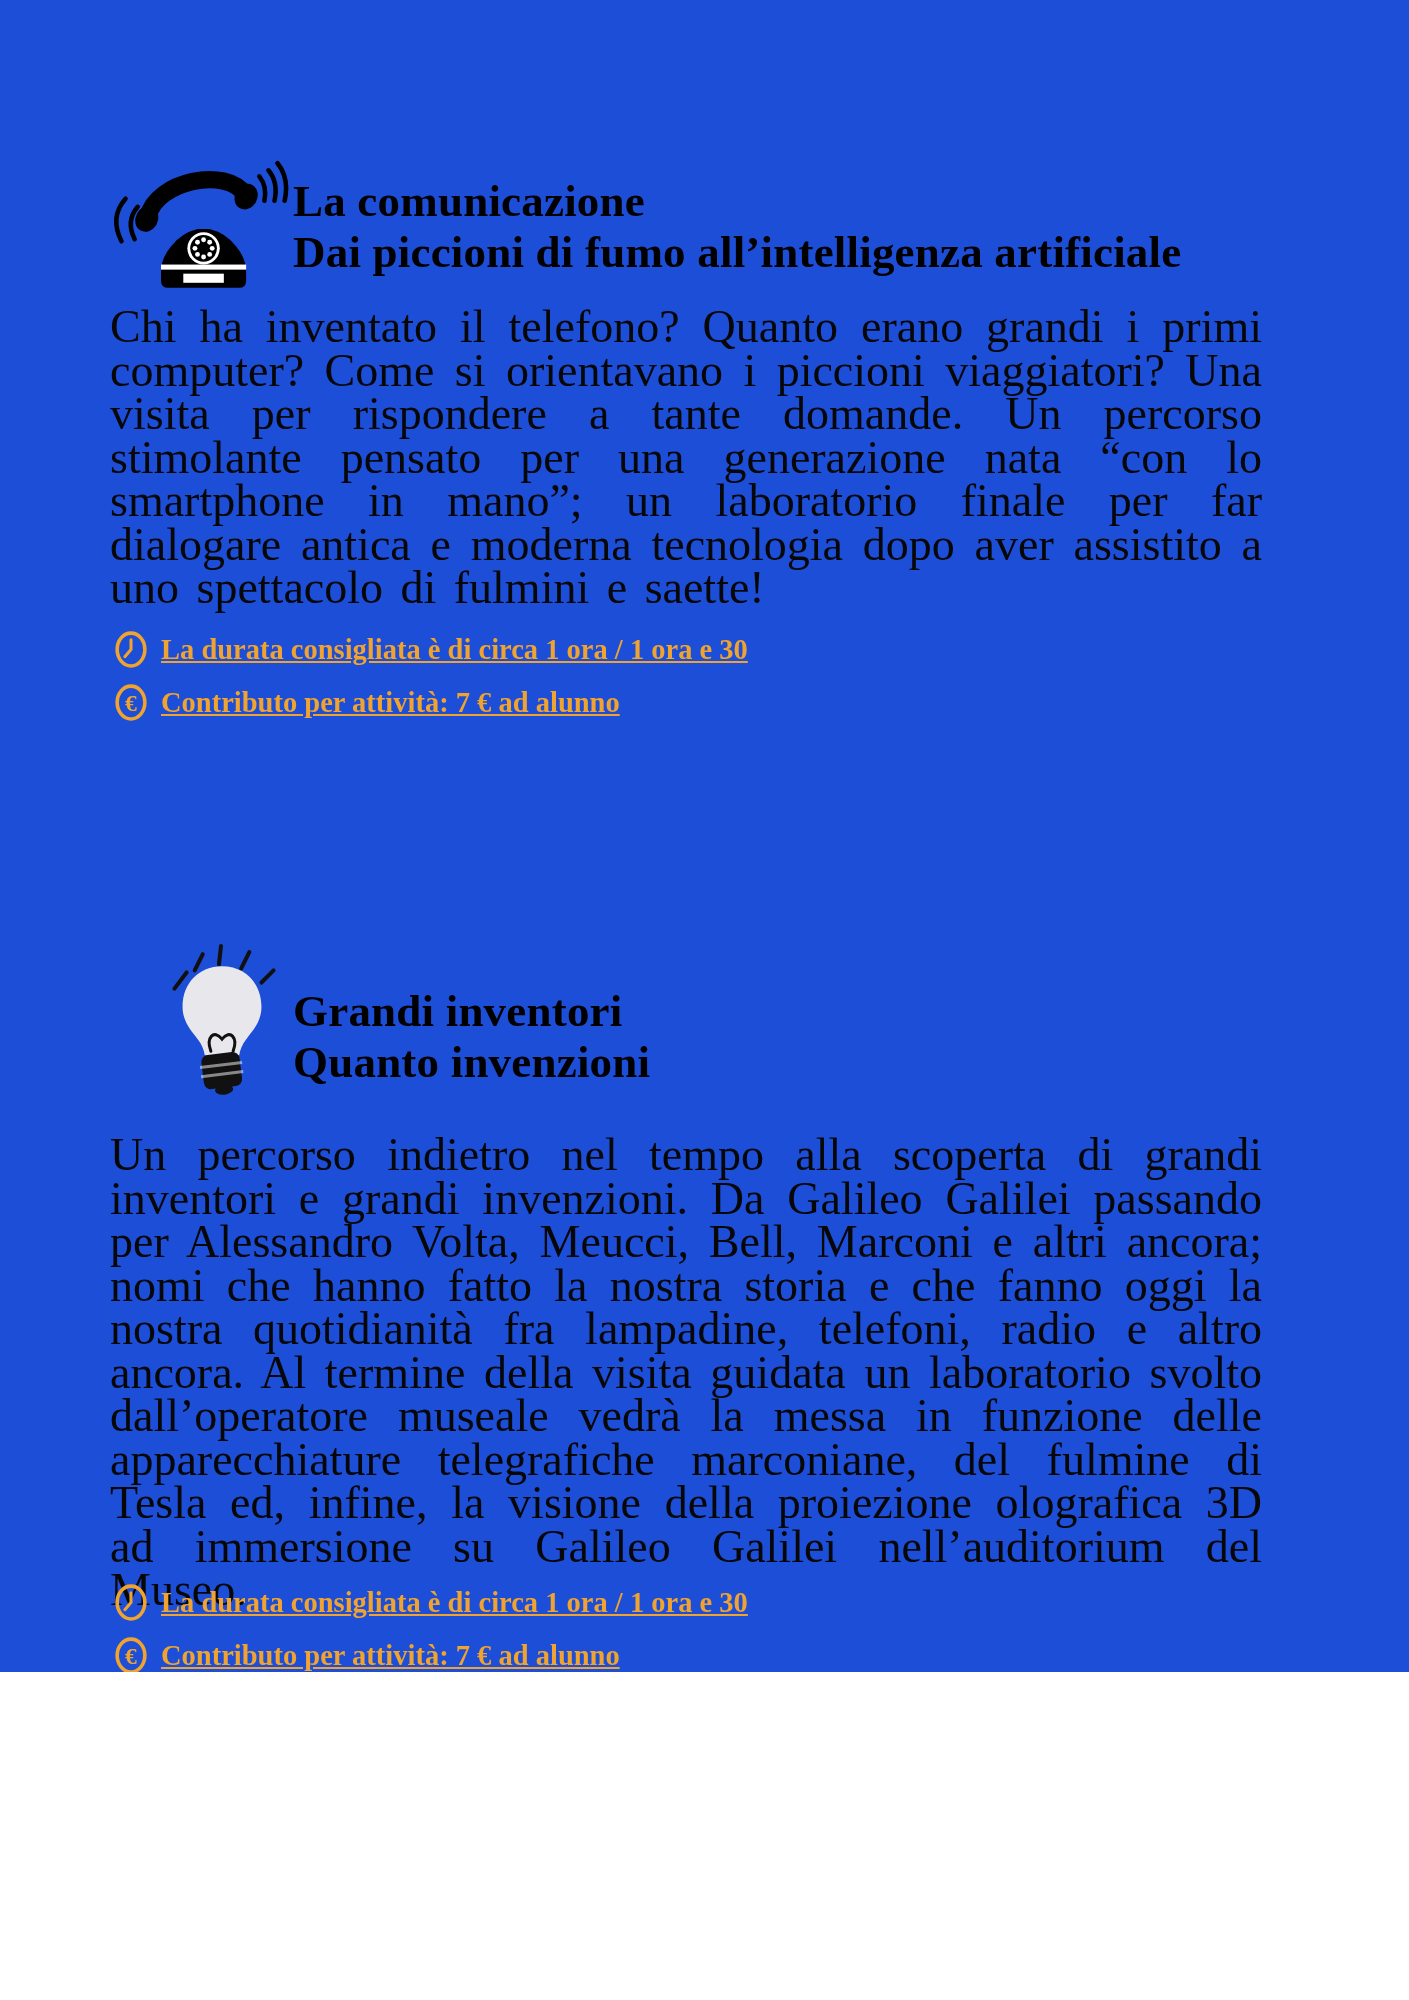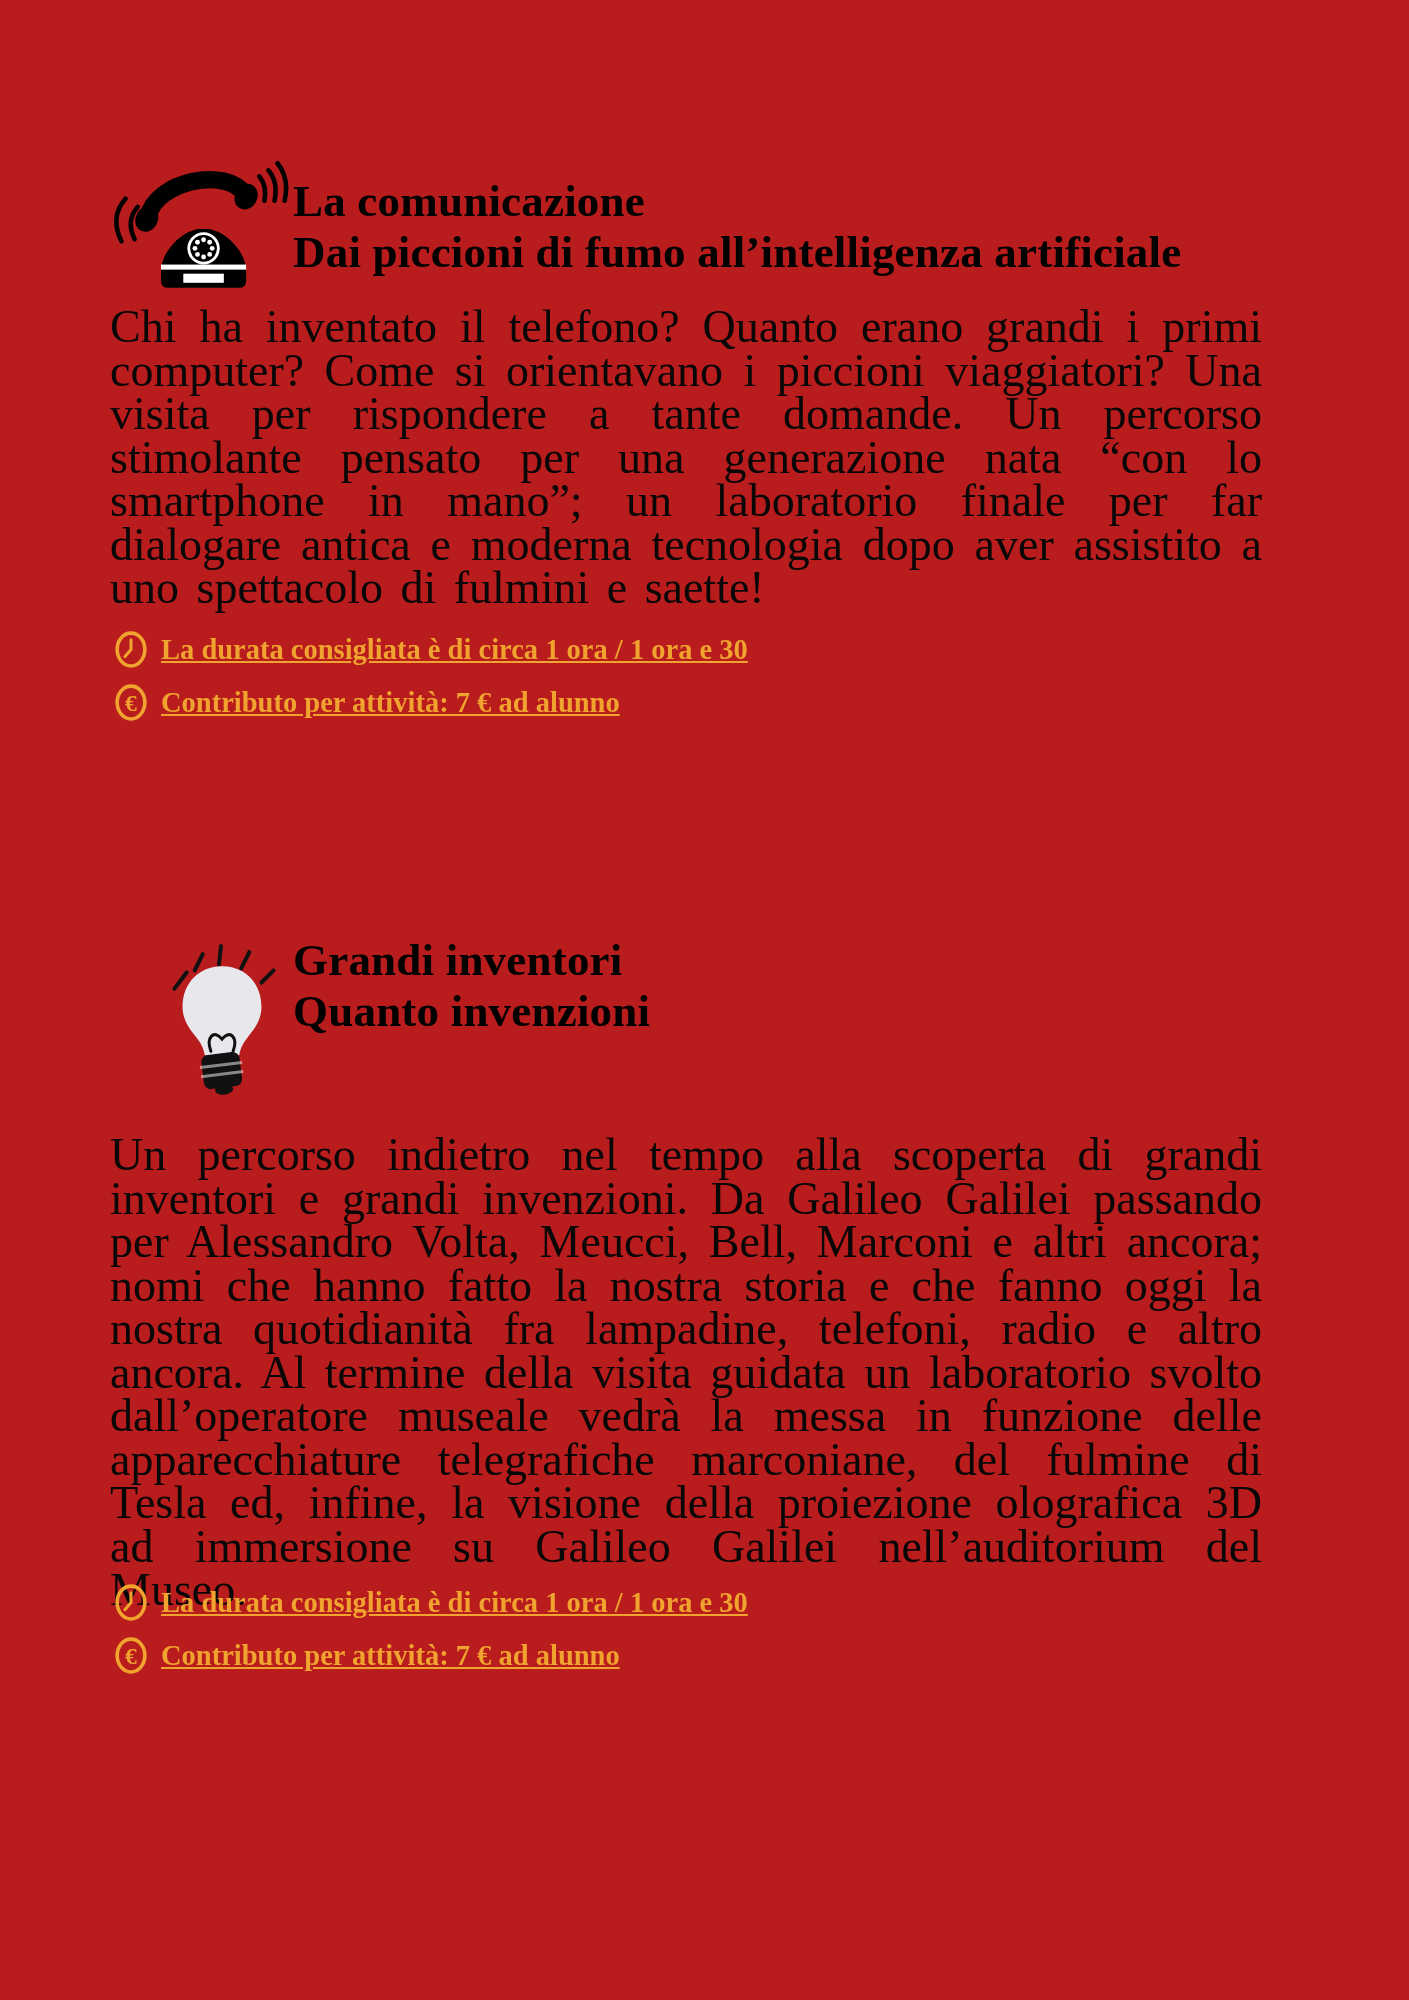--- a/index.html
+++ b/index.html
@@ -1,21 +1,21 @@
 <!DOCTYPE html>
 <html><head>
 <meta charset="utf-8">
 <style>
   * { margin: 0; padding: 0; box-sizing: border-box; }
   html, body { background: #ffffff; }
   .page {
     position: relative;
     width: 1409px;
-    height: 2000px;
-    background: #b91c1c;
+    height: 1672px;
+    background: #1d4ed8;
     color: #000000;
     font-family: "Liberation Serif", serif;
     overflow: hidden;
   }
   .abs { position: absolute; }
   .titles h2 {
     font-size: 45px;
     line-height: 51px;
     font-weight: bold;
     letter-spacing: 0.2px;
@@ -49,21 +49,21 @@
     white-space: nowrap;
     text-decoration: underline;
   }
   .info-line svg { display: block; }
   .icon svg { display: block; }
   .phone-icon { left: 106px; top: 146px; }
   .titles-1   { left: 293px; top: 176px; }
   .body-1     { top: 305px; }
   .info-1     { top: 630px; }
   .bulb-icon  { left: 156px; top: 936px; }
-  .titles-2   { left: 293px; top: 935px; }
+  .titles-2   { left: 293px; top: 986px; }
   .body-2     { top: 1133px; }
   .info-2     { top: 1583px; }
 </style>
 </head>
 <body>
 
 <div class="page">
 
   <span class="abs icon phone-icon">
     <svg width="185" height="152" viewBox="0 0 180 150" xmlns="http://www.w3.org/2000/svg">

